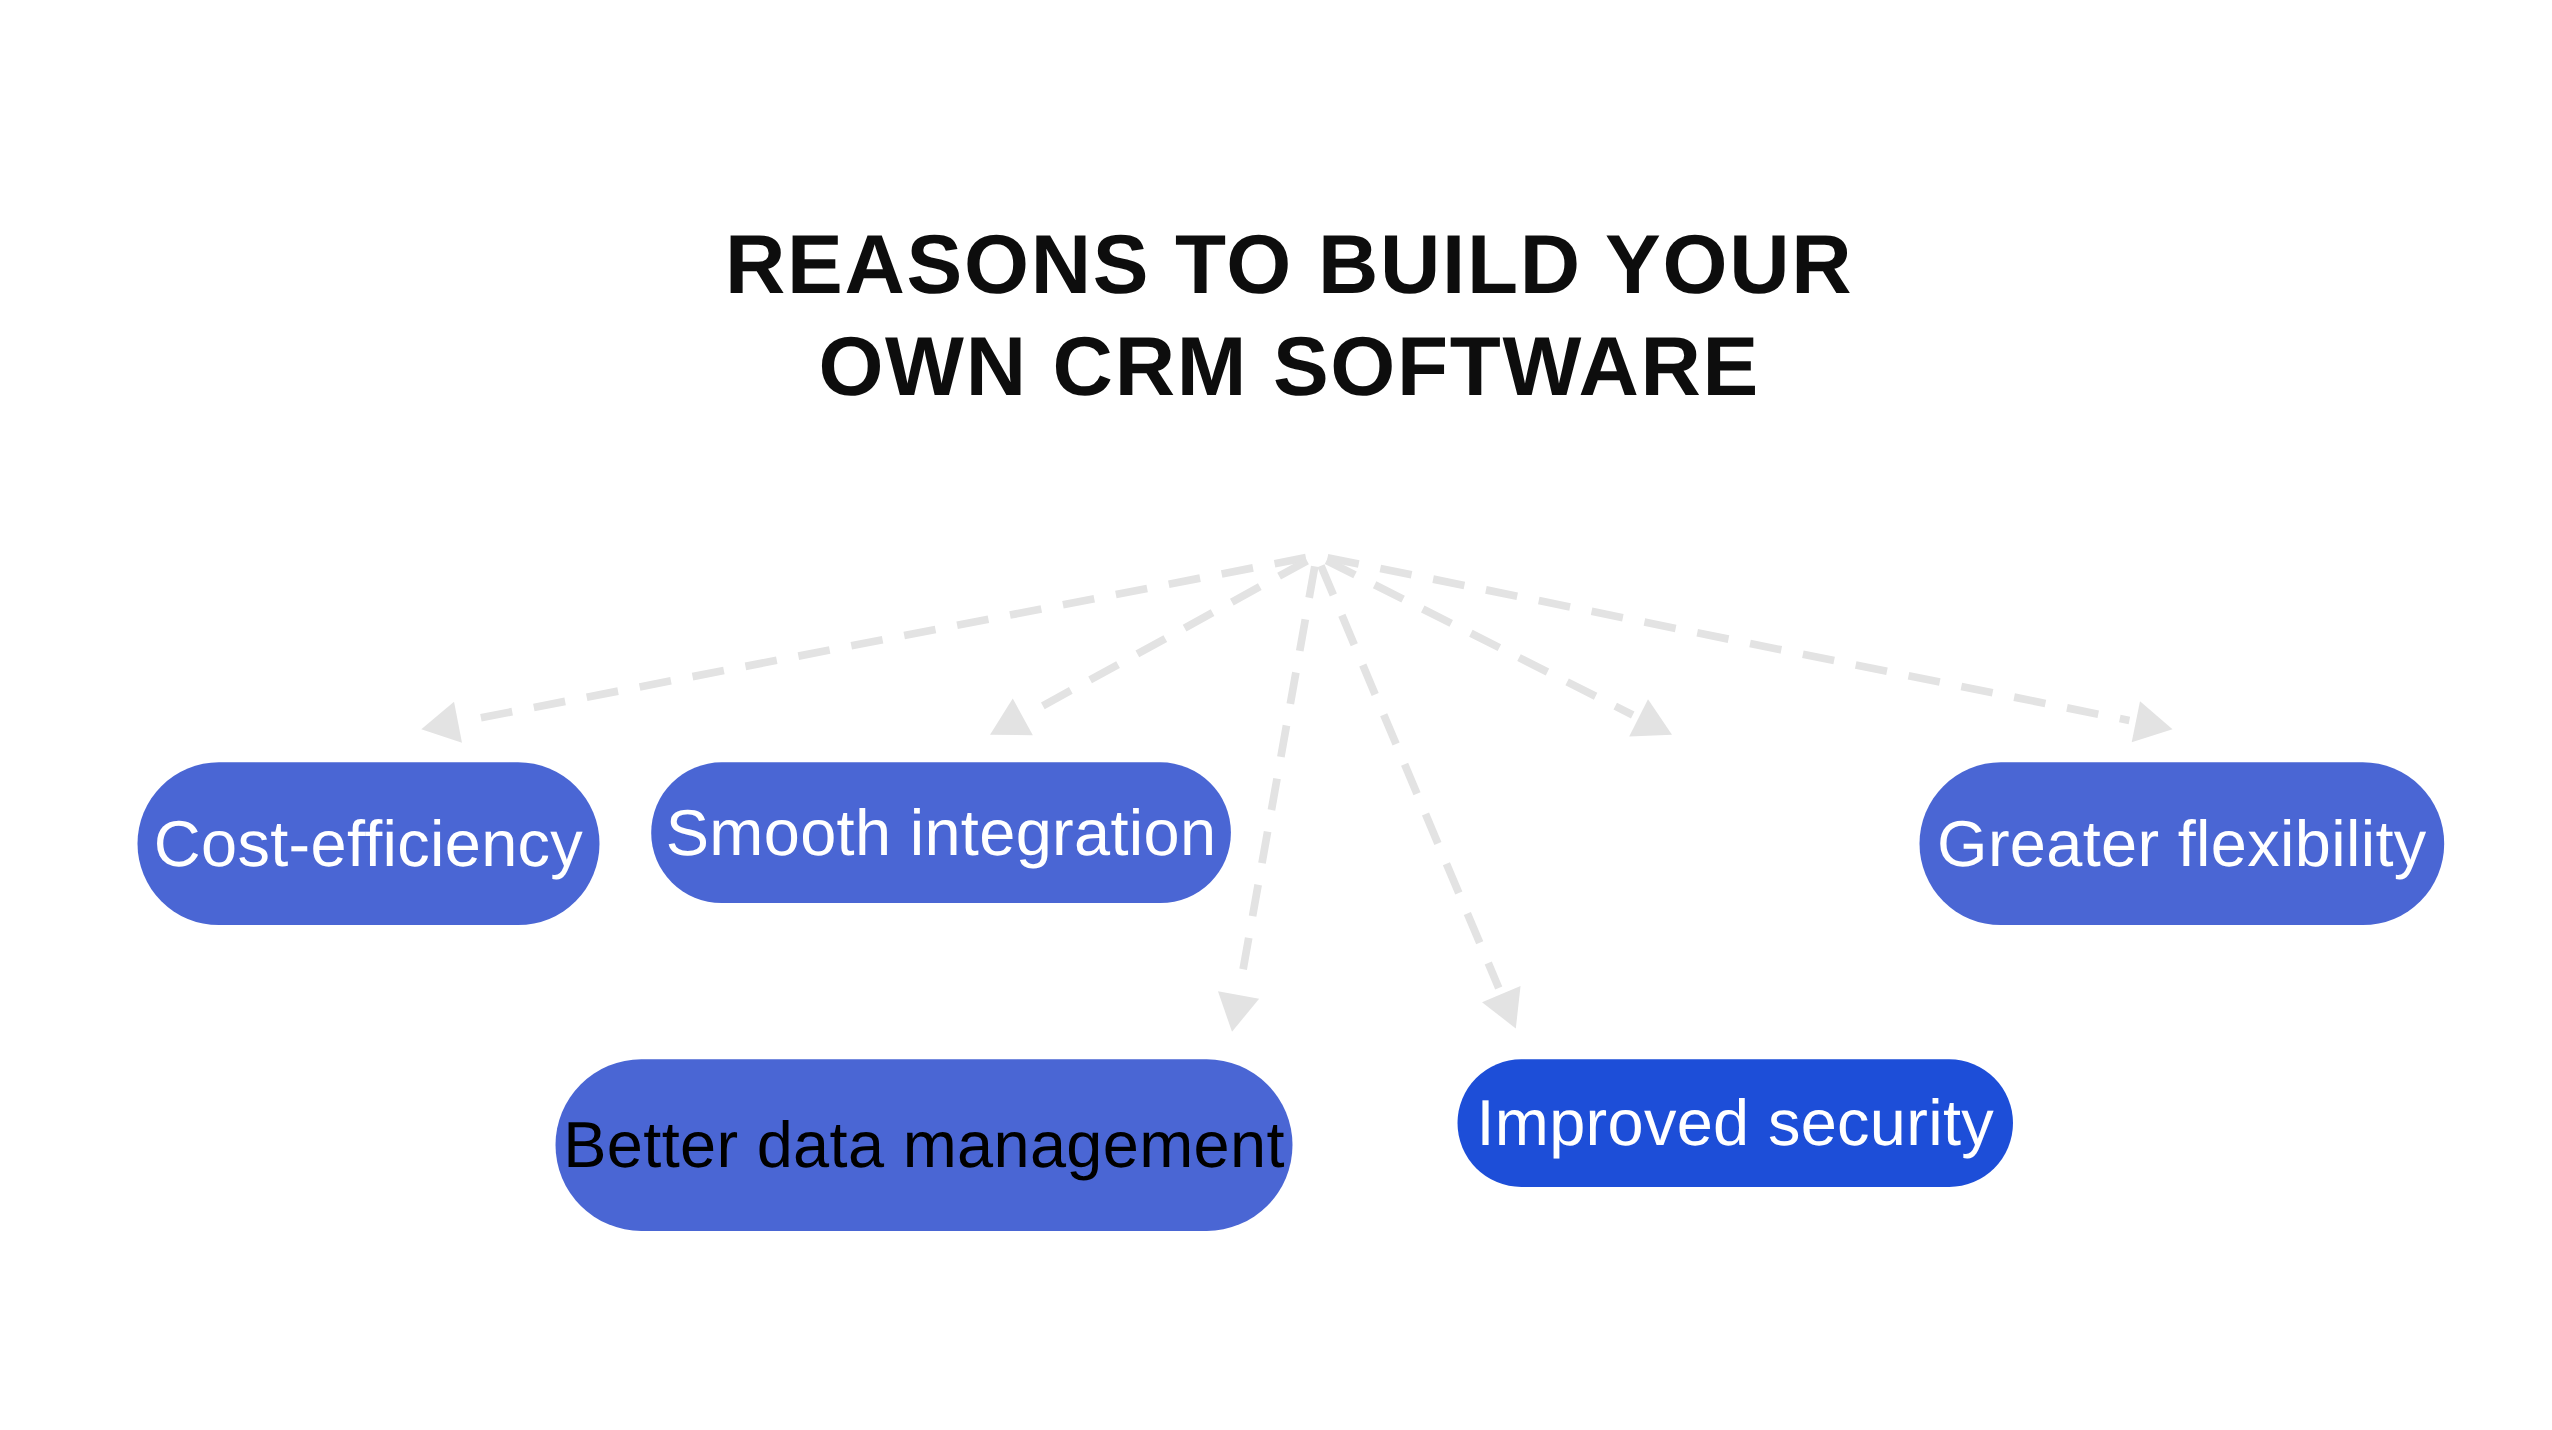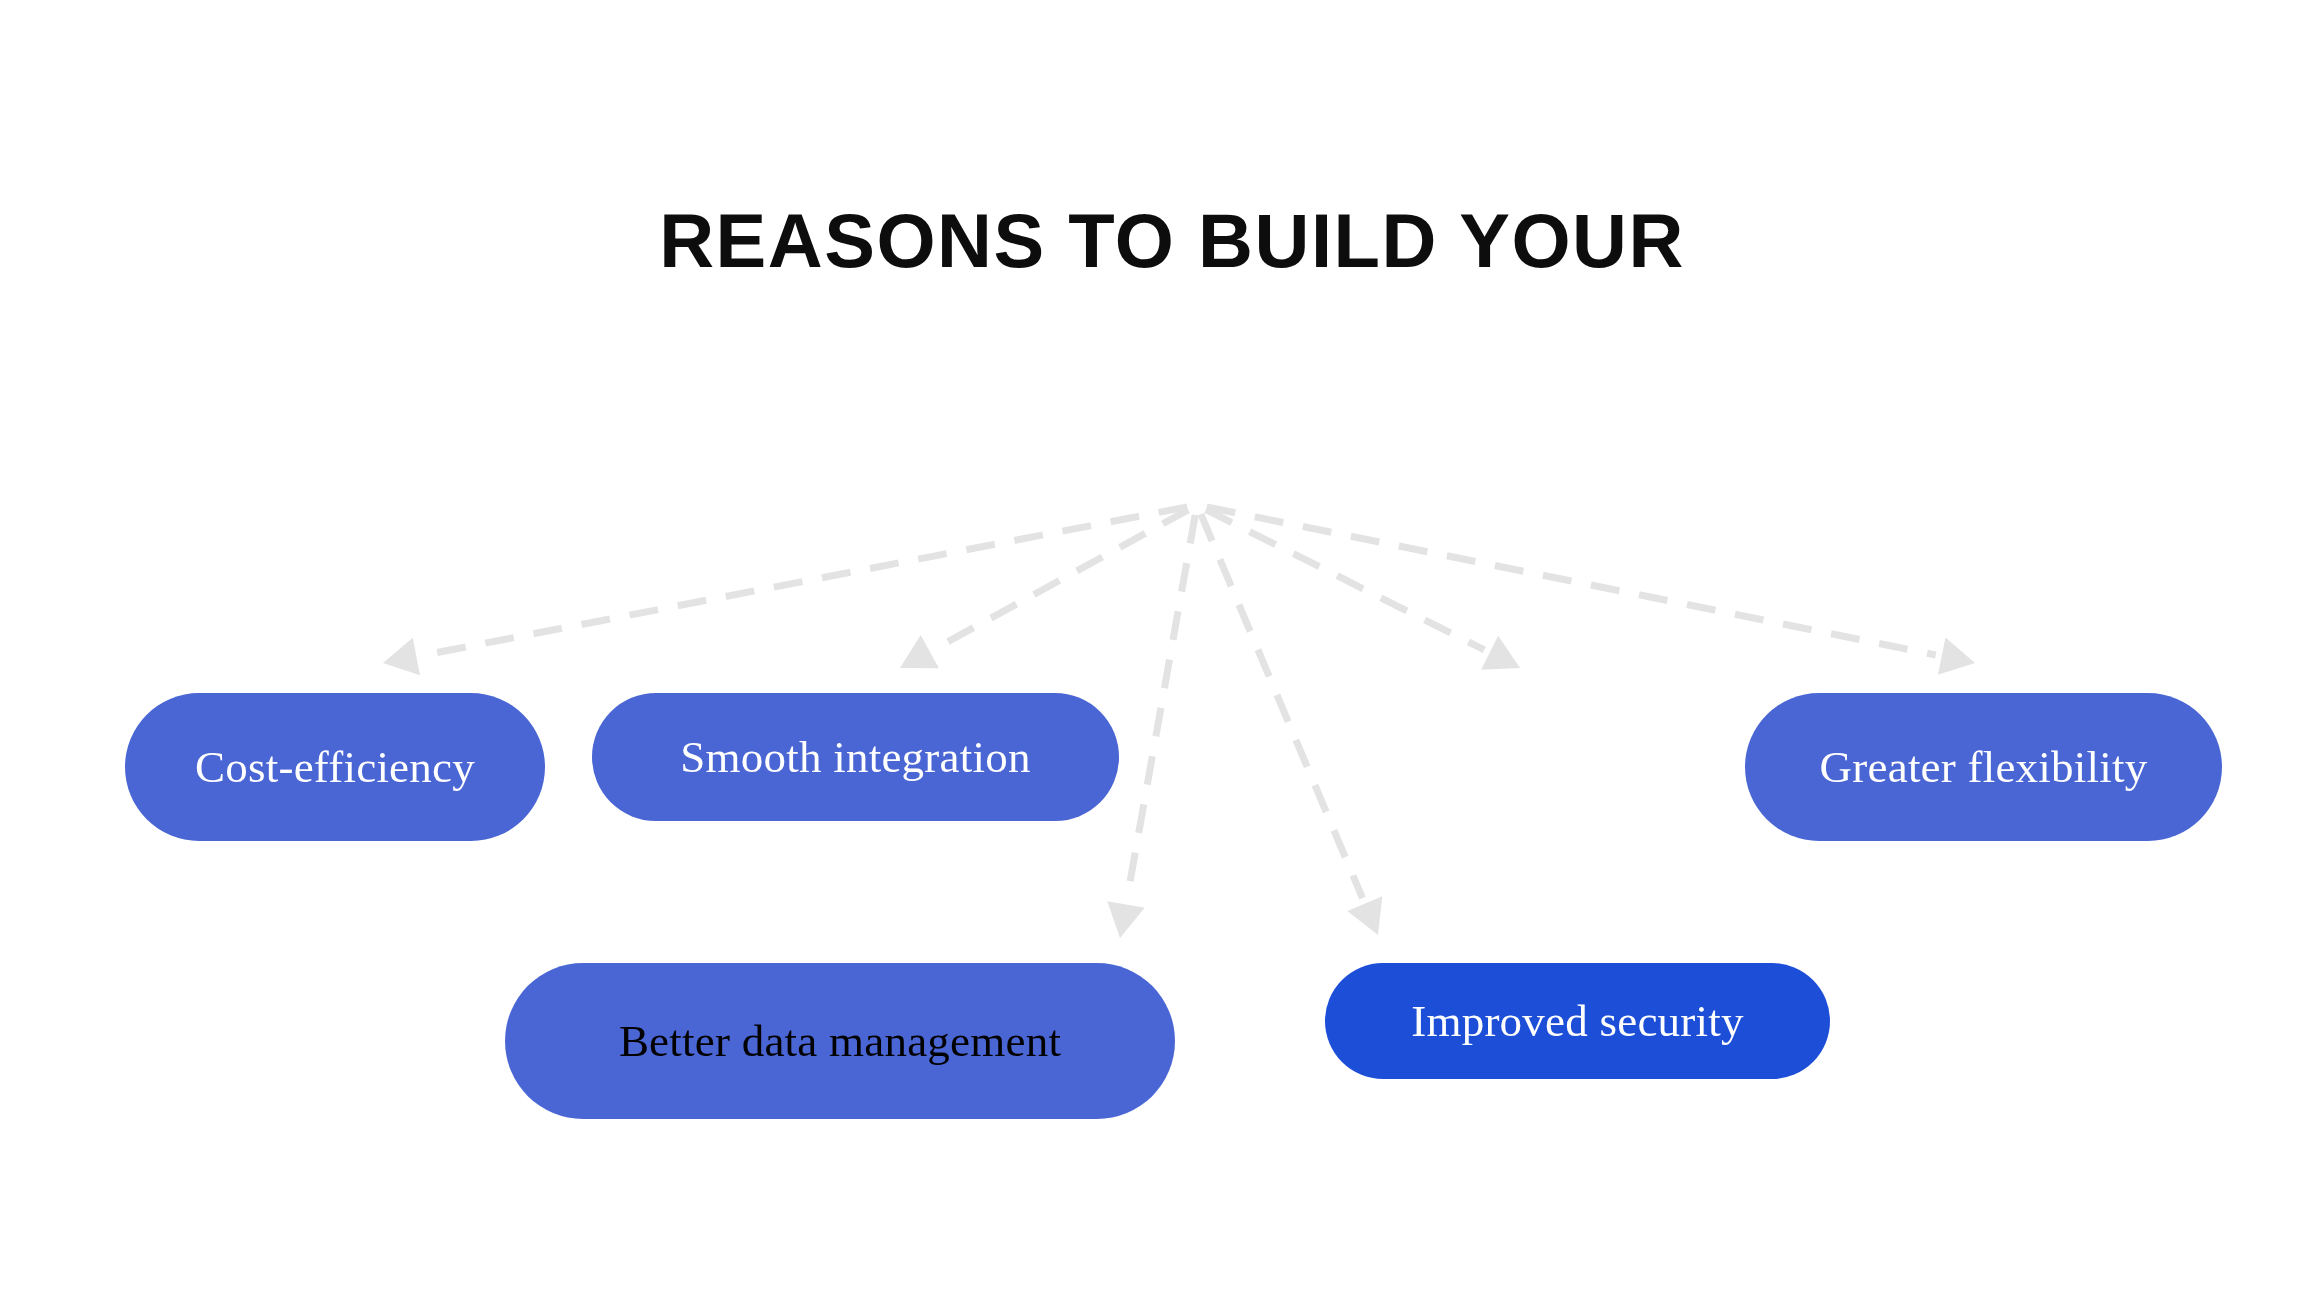--- a/index.html
+++ b/index.html
@@ -52,35 +52,36 @@
   .pill {
     position: absolute;
     display: flex;
     align-items: center;
     justify-content: center;
     background: #4a66d4;
     border-radius: 999px;
     box-sizing: border-box;
   }
   .pill-label {
-    font-family: Liberation Serif, serif;
+    font-family: Liberation Sans, sans-serif;
     font-weight: 400;
-    font-size: 45px;
+    font-size: 59px;
     color: #ffffff;
     white-space: nowrap;
     letter-spacing: 0.005em;
   }
 </style>
 </head>
 <body>
 
 <div id="canvas" style="background: rgb(255, 255, 255);">
 
   <div class="title-block">
     <span class="title-line" style="color: rgb(13, 13, 13);">REASONS TO BUILD YOUR</span>
+    <span class="title-line" style="color: rgb(13, 13, 13);">OWN CRM SOFTWARE</span>
   </div>
 
   <svg id="arrow-layer" viewBox="0 0 2320 1300" xmlns="http://www.w3.org/2000/svg">
       <line x1="1187.1832189798286" y1="506.9054685518269" x2="422.26712408068585" y2="655.3781257926925" stroke="#e3e3e3" stroke-width="7" stroke-linecap="butt" stroke-dasharray="29 20"></line>
       <polygon points="383,663 412.75666522011187,637.8695229854628 419.99744571705406,675.1732908621144" fill="#e3e3e3"></polygon>
       <line x1="1188.2334821212955" y1="509.81125391996244" x2="935.0660715148181" y2="648.7549843201504" stroke="#e3e3e3" stroke-width="7" stroke-linecap="butt" stroke-dasharray="29 20"></line>
       <polygon points="900,668 920.6647783396669,634.9853527025891 938.947543235524,668.2981206416664" fill="#e3e3e3"></polygon>
       <line x1="1205.9276265862322" y1="509.50527285930605" x2="1484.289493655071" y2="649.9789085627758" stroke="#e3e3e3" stroke-width="7" stroke-linecap="butt" stroke-dasharray="29 20"></line>
       <polygon points="1520,668 1481.086051174129,669.6445627922006 1498.206088039492,635.7195817645182" fill="#e3e3e3"></polygon>
       <line x1="1206.7999499774517" y1="506.99022120364697" x2="1935.8002000901936" y2="655.039115185412" stroke="#e3e3e3" stroke-width="7" stroke-linecap="butt" stroke-dasharray="29 20"></line>

